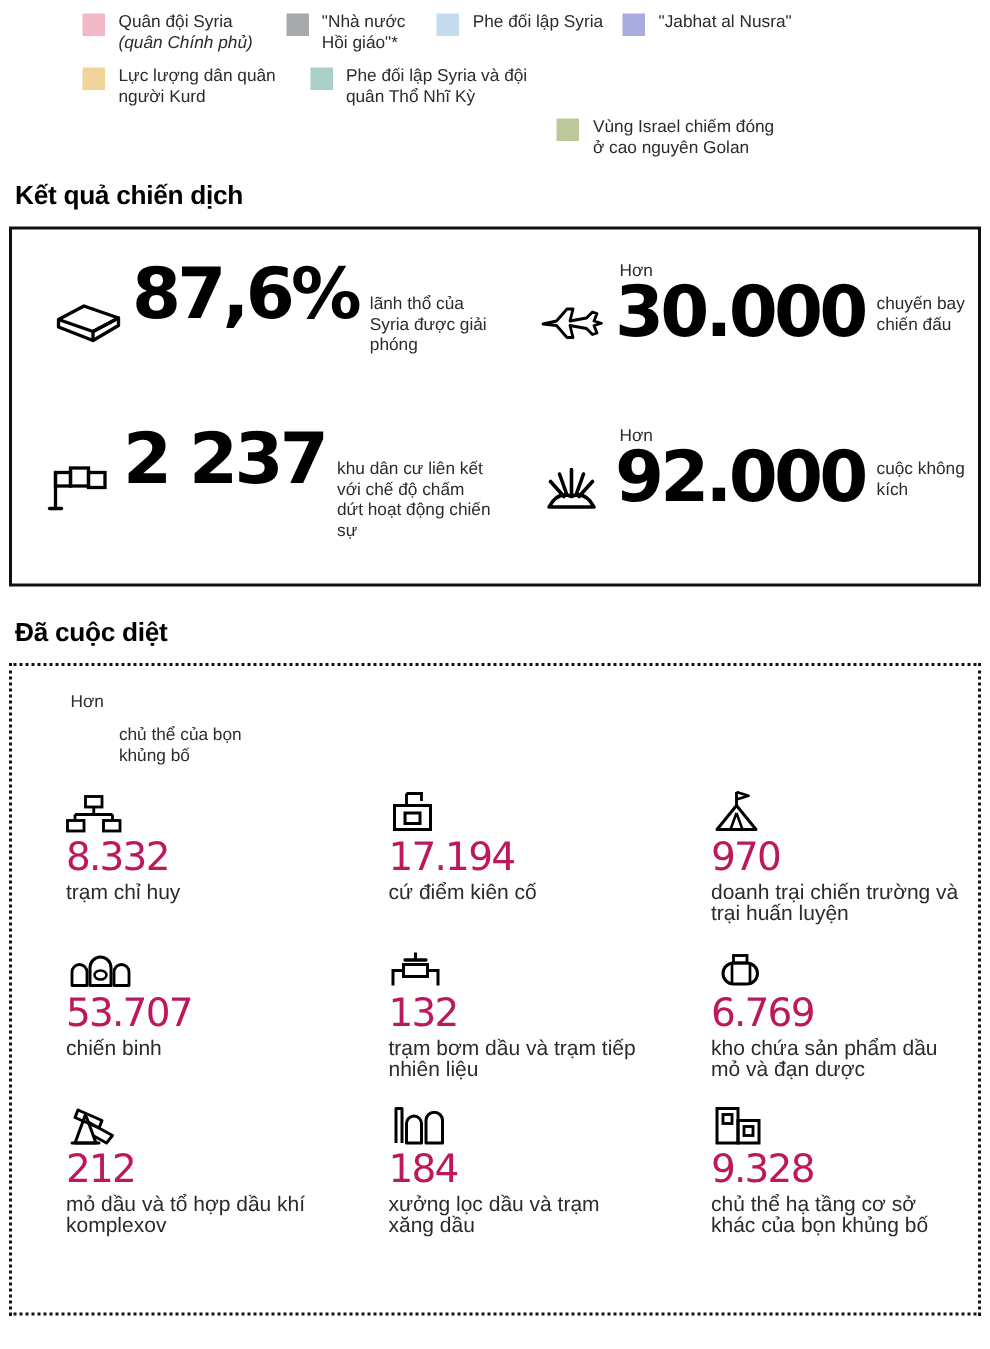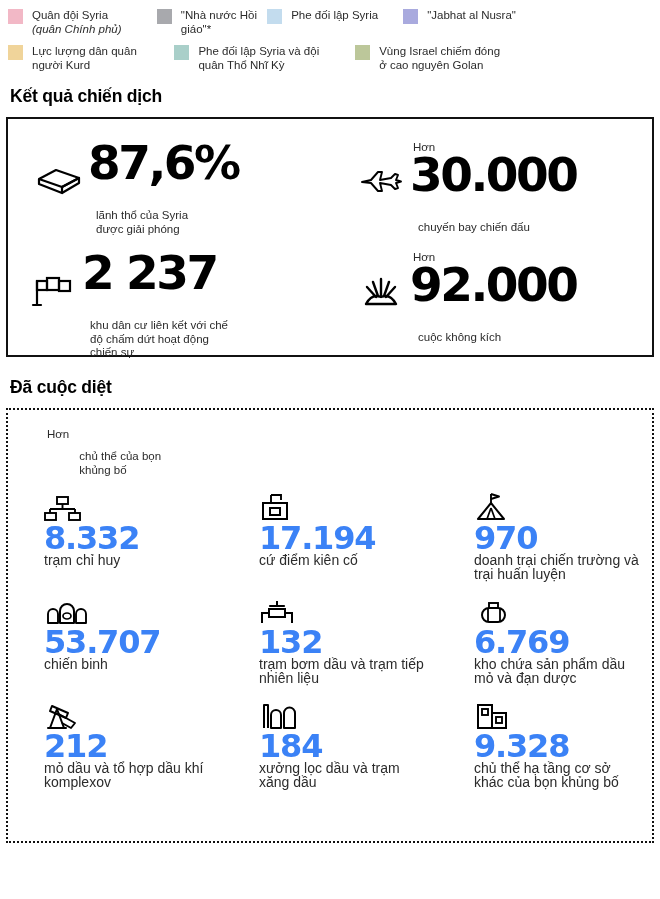--- a/index.html
+++ b/index.html
@@ -13,35 +13,36 @@
     overflow: hidden;
   }
 
   
   .legend {
     padding: 8px 0 0 0;
   }
   .legend-row {
     display: flex;
     width: 536px;
+    padding-left: 47px;
   }
   .legend-row.row1 { margin-bottom: 8px; }
   .legend-item {
     display: flex;
     align-items: flex-start;
     padding-right: 6px;
   }
   .legend-item.c0 { width: 192px; padding-left: 8px; }
   .legend-item.c1 { width: 136px; }
   .legend-item.c2 { width: 168px; }
   .legend-item.c3 { width: 164px; }
 
   .legend-row.row2 .legend-item.c0 { width: 192px; padding-left: 8px; }
   .legend-row.row2 .legend-item.c1 { width: 200px; }
-  .legend-row.row2 .legend-item.c2 { width: 200px; }
+  .legend-row.row2 .legend-item.c2 { width: 200px; margin-top: 34px; }
 
   .swatch {
     width: 15px;
     height: 15px;
     flex: 0 0 15px;
     margin-top: 1px;
     margin-right: 9px;
   }
   .legend-text {
     font-size: 11.5px;
@@ -85,21 +86,20 @@
   }
   .result-cell.r2 { padding-left: 20px; }
   .result-icon {
     flex: 0 0 auto;
     margin-top: 24px;
     margin-right: 6px;
   }
   .result-main {
     display: flex;
     align-items: flex-start;
-    flex-direction: column;
   }
   .numblock { position: relative; }
   .pre-label {
     font-size: 11.5px;
     color: #2b2b2b;
     line-height: 12px;
     margin-bottom: -2px;
     padding-left: 3px;
   }
   .bignum {
@@ -159,25 +159,25 @@
   .dcell.col2 { width: 215px; }
   .dcell.col3 { width: 170px; }
   .dicon {
     height: 30px;
     display: flex;
     align-items: flex-end;
     margin-bottom: 2px;
   }
   .dnum {
     font-family: "DejaVu Sans", sans-serif;
-    font-weight: bold;
-    font-size: 32px;
+    font-weight: normal;
+    font-size: 26px;
     line-height: 27px;
     letter-spacing: -1.2px;
-    color: #3b82f6;
+    color: #be185d;
   }
   .ddesc {
     font-size: 14px;
     line-height: 13.5px;
     color: #2b2b2b;
     max-width: 165px;
     margin-top: 2px;
   }
 
   svg { display: block; }

